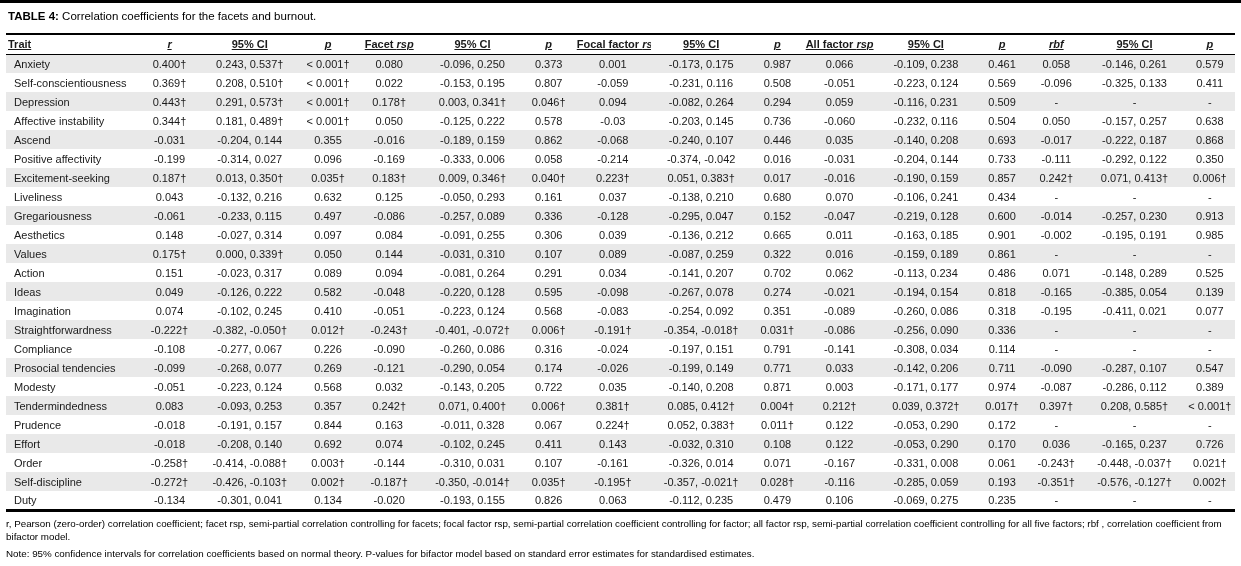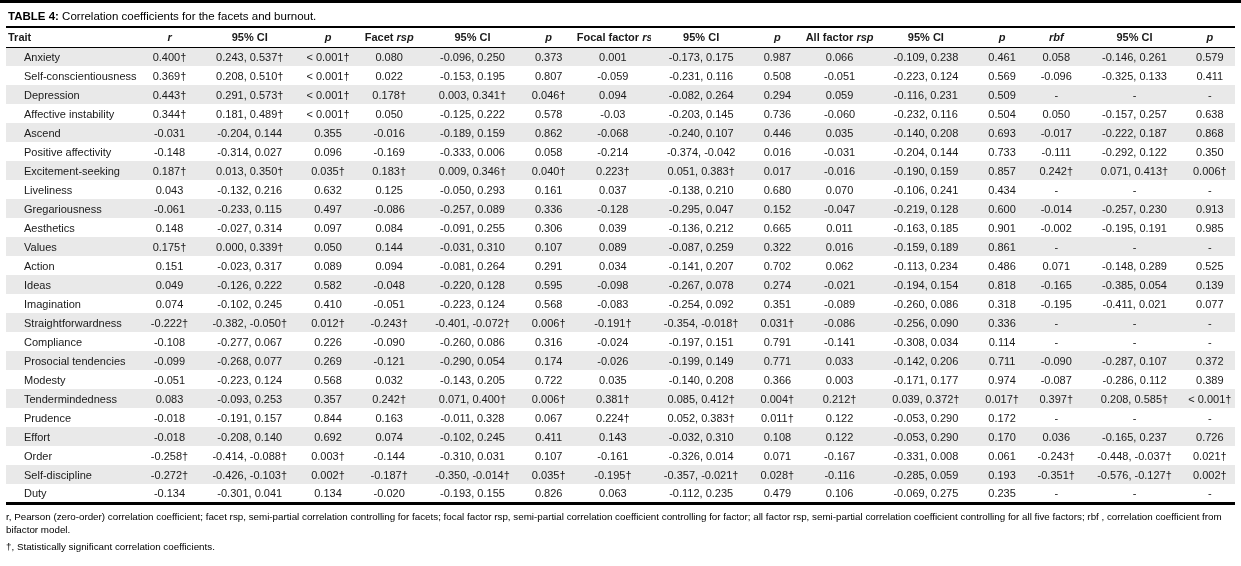--- a/index.html
+++ b/index.html
@@ -11,53 +11,54 @@
   }
   .page {
     width: 1241px;
     height: 566px;
     padding: 0 6px;
     border-top: 3px solid #000;
     overflow: hidden;
   }
   .table-title {
     font-size: 11.5px;
-    padding: 7px 0 4px 2px;
+    padding: 7px 0 11px 2px;
     color: #000;
   }
   .table-title b { font-weight: bold; }
   table {
     width: 1229px;
     border-collapse: collapse;
     table-layout: fixed;
     border-top: 2px solid #000;
     border-bottom: 3px solid #000;
   }
   thead th {
     font-size: 11px;
     font-weight: bold;
     text-align: center;
     vertical-align: middle;
     height: 20px;
     border-bottom: 1.5px solid #000;
     padding: 1px 2px;
     white-space: nowrap;
     overflow: hidden;
+    text-decoration: underline;
   }
   thead th.trait-col { text-align: left; padding-left: 2px; }
   tbody td {
     font-size: 11px;
     text-align: center;
     vertical-align: middle;
     height: 19px;
     padding: 0 2px;
     white-space: nowrap;
     overflow: hidden;
   }
-  tbody td.trait-cell { text-align: left; padding-left: 18px; }
+  tbody td.trait-cell { text-align: left; padding-left: 8px; }
   tbody tr:nth-child(odd) { background: #e9e9e9; }
   tbody tr:nth-child(even) { background: #ffffff; }
   .it { font-style: italic; }
   .footnotes {
     padding-top: 5px;
     font-size: 9.8px;
     line-height: 1.35;
     color: #000;
   }
   .footnotes .fn { margin-bottom: 4px; }
@@ -193,21 +194,21 @@
           <td>0.446</td>
           <td>0.035</td>
           <td>-0.140, 0.208</td>
           <td>0.693</td>
           <td>-0.017</td>
           <td>-0.222, 0.187</td>
           <td>0.868</td>
         </tr>
         <tr>
           <td class="trait-cell">Positive affectivity</td>
-          <td>-0.148</td>
+          <td>-0.199</td>
           <td>-0.314, 0.027</td>
           <td>0.096</td>
           <td>-0.169</td>
           <td>-0.333, 0.006</td>
           <td>0.058</td>
           <td>-0.214</td>
           <td>-0.374, -0.042</td>
           <td>0.016</td>
           <td>-0.031</td>
           <td>-0.204, 0.144</td>
@@ -405,33 +406,33 @@
           <td>-0.290, 0.054</td>
           <td>0.174</td>
           <td>-0.026</td>
           <td>-0.199, 0.149</td>
           <td>0.771</td>
           <td>0.033</td>
           <td>-0.142, 0.206</td>
           <td>0.711</td>
           <td>-0.090</td>
           <td>-0.287, 0.107</td>
-          <td>0.372</td>
+          <td>0.547</td>
         </tr>
         <tr>
           <td class="trait-cell">Modesty</td>
           <td>-0.051</td>
           <td>-0.223, 0.124</td>
           <td>0.568</td>
           <td>0.032</td>
           <td>-0.143, 0.205</td>
           <td>0.722</td>
           <td>0.035</td>
           <td>-0.140, 0.208</td>
-          <td>0.366</td>
+          <td>0.871</td>
           <td>0.003</td>
           <td>-0.171, 0.177</td>
           <td>0.974</td>
           <td>-0.087</td>
           <td>-0.286, 0.112</td>
           <td>0.389</td>
         </tr>
         <tr>
           <td class="trait-cell">Tendermindedness</td>
           <td>0.083</td>
@@ -538,15 +539,16 @@
           <td>0.235</td>
           <td>-</td>
           <td>-</td>
           <td>-</td>
         </tr>
       </tbody>
   </table>
 
   <div class="footnotes">
     <div class="fn">r, Pearson (zero-order) correlation coefficient; facet rsp, semi-partial correlation controlling for facets; focal factor rsp, semi-partial correlation coefficient controlling for factor; all factor rsp, semi-partial correlation coefficient controlling for all five factors; rbf , correlation coefficient from bifactor model.</div>
+    <div class="fn">Note: 95% confidence intervals for correlation coefficients based on normal theory. P-values for bifactor model based on standard error estimates for standardised estimates.</div>
     <div class="fn">†, Statistically significant correlation coefficients.</div>
   </div>
 </div>
 
 </body></html>

